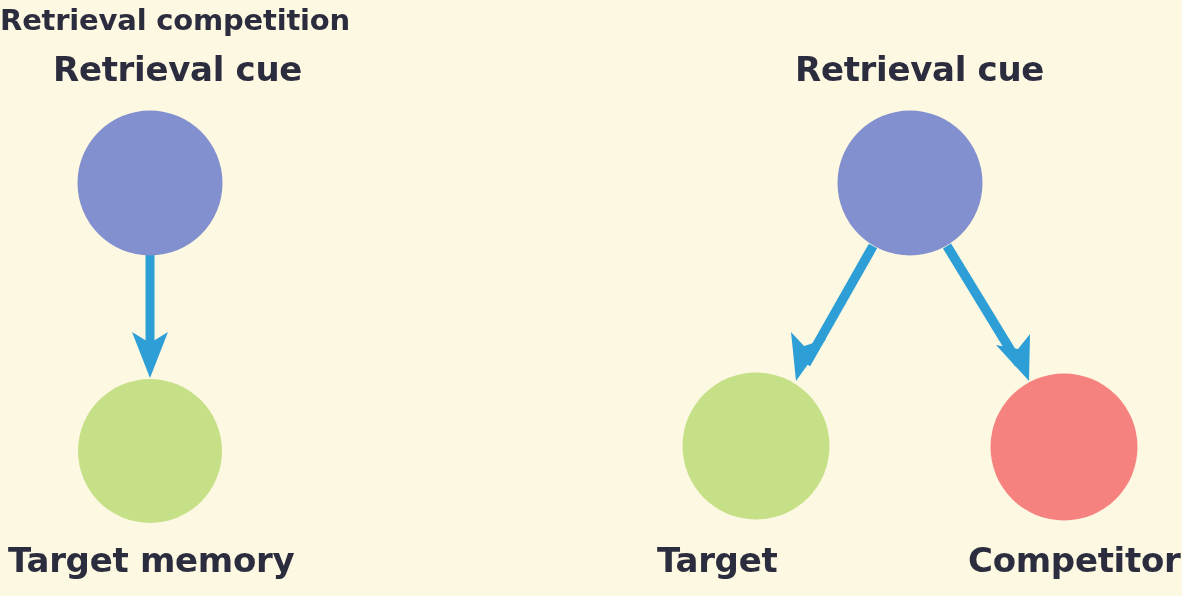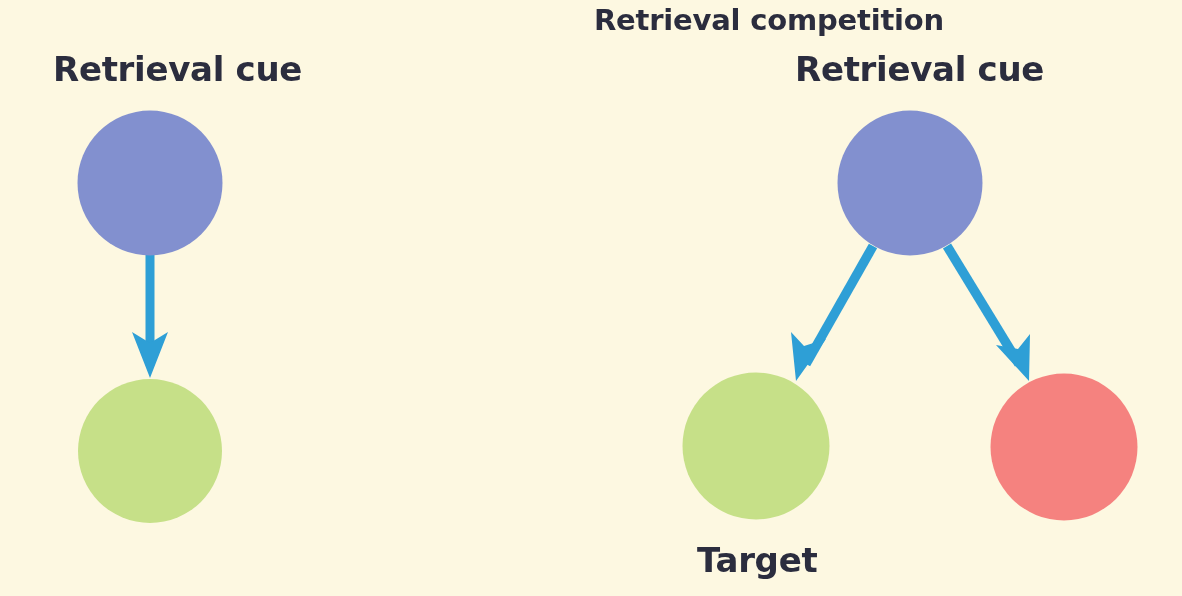--- a/index.html
+++ b/index.html
@@ -33,31 +33,31 @@
     white-space: nowrap;
     line-height: 1;
   }
   #title {
     font-size: 29px;
     font-weight: bold;
     letter-spacing: -0.2px;
     top: 6px;
     left: 0;
     width: 944px;
-    text-align: right;
+    text-align: left;
   }
   .node-label {
     font-size: 34px;
     font-weight: bold;
     letter-spacing: -0.3px;
   }
   #label-cue-left   { top: 52px;  left: 53px; }
   #label-cue-right  { top: 52px;  left: 795px; }
   #label-target-memory { top: 543px; left: 8px; }
-  #label-target     { top: 543px; left: 697px; }
+  #label-target     { top: 543px; left: 657px; }
   #label-competitor { top: 543px; left: 968px; }
 </style>
 </head>
 <body>
 
 <div id="canvas">
 
   <svg id="diagram-svg" viewBox="0 0 1182 596" xmlns="http://www.w3.org/2000/svg">
 
     <g>
@@ -85,17 +85,19 @@
 
     <circle cx="1064" cy="447" r="73.5" fill="#f5827f"></circle>
   </svg>
 
   <div class="lbl" id="title">Retrieval competition</div>
 
   <div class="lbl node-label" id="label-cue-left">Retrieval cue</div>
 
   <div class="lbl node-label" id="label-cue-right">Retrieval cue</div>
 
+  <div class="lbl node-label" id="label-target-memory">Target memory</div>
 
   <div class="lbl node-label" id="label-target">Target</div>
 
+  <div class="lbl node-label" id="label-competitor">Competitor</div>
 
 </div>
 
 </body></html>

